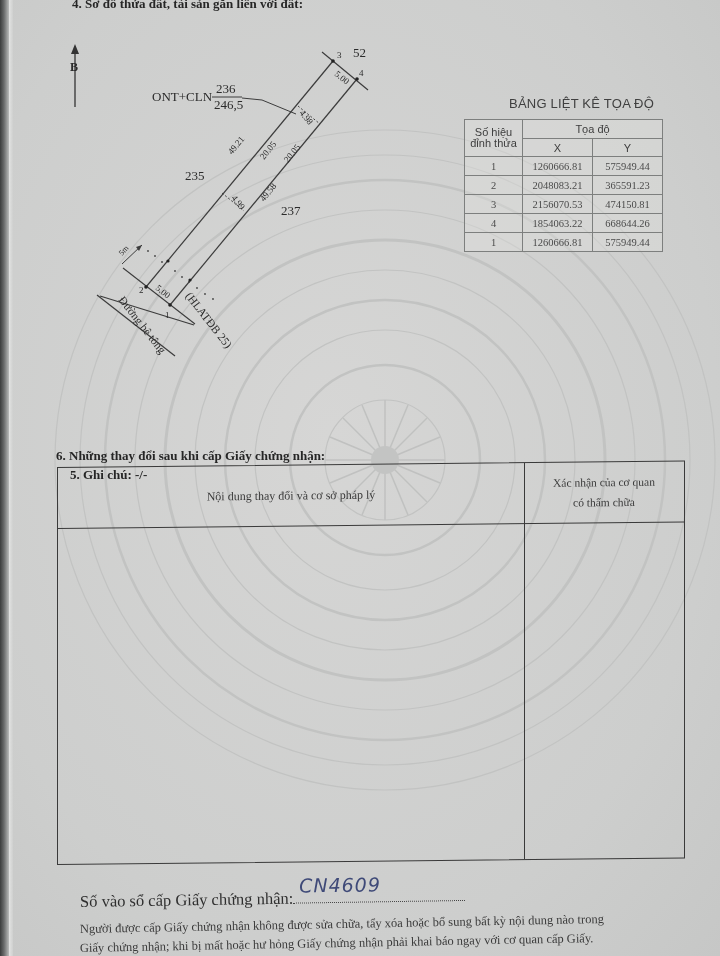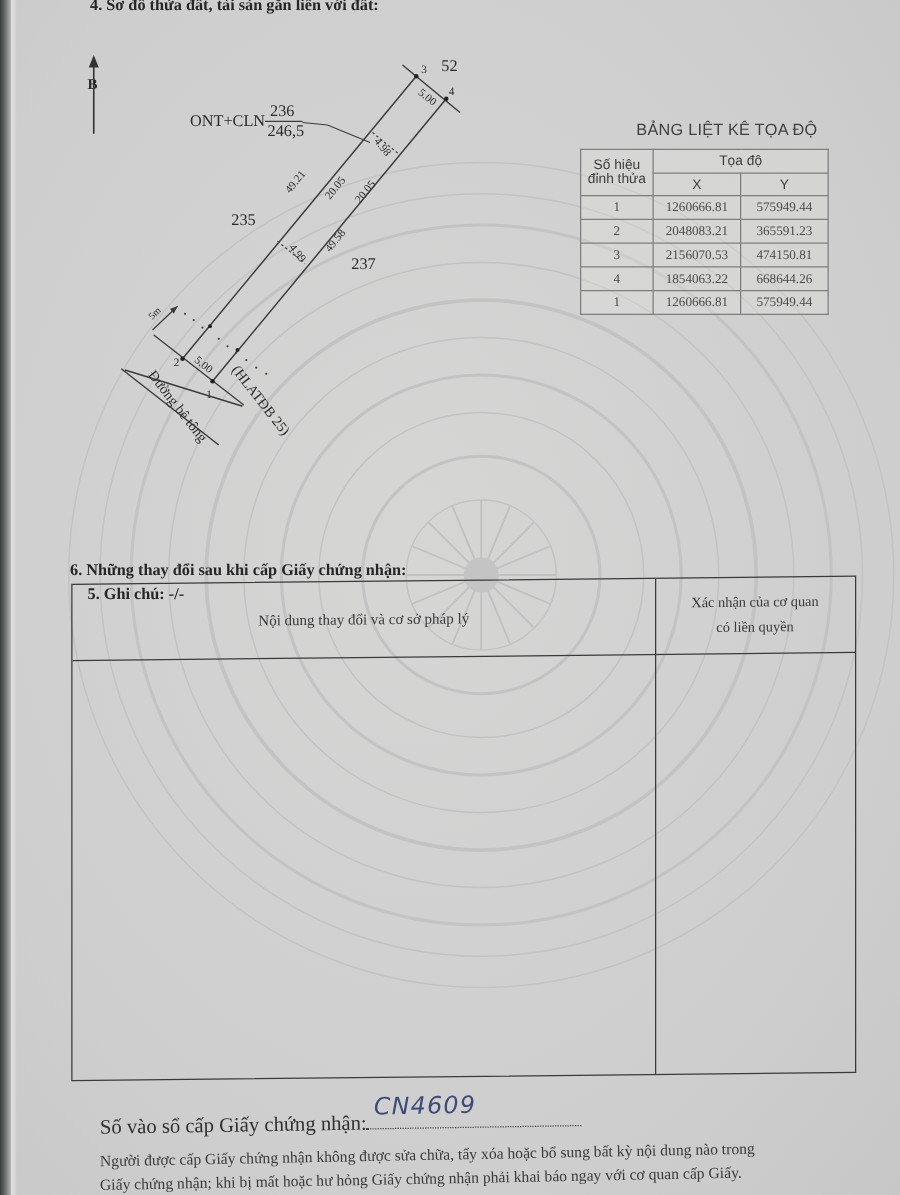--- a/index.html
+++ b/index.html
@@ -236,21 +236,21 @@
 
 <div class="heading" style="left:70px; top:427px;margin-top:40px;">5. Ghi chú: -/-</div>
 <div class="heading" style="left:56px; top:448px;">6. Những thay đổi sau khi cấp Giấy chứng nhận:</div>
 
 <div class="changes-table">
   <div class="ct-col-divider"></div>
   <div class="ct-row-divider"></div>
   <div class="ct-h1">Nội dung thay đổi và cơ sở pháp lý</div>
   <div class="ct-h2">
     <span>Xác nhận của cơ quan</span>
-    <span>có liền quyền</span>
+    <span>có thẩm chữa</span>
   </div>
   <div class="ct-body-left"></div>
   <div class="ct-body-right"></div>
 </div>
 
 <div class="reg-line">
   <span>Số vào sổ cấp Giấy chứng nhận:</span><span class="reg-dots"><span class="reg-hand">CN4609</span></span>
 </div>
 
 <div class="note-line" style="top:922px; transform:rotate(-1.1deg);">Người được cấp Giấy chứng nhận không được sửa chữa, tẩy xóa hoặc bổ sung bất kỳ nội dung nào trong</div>

